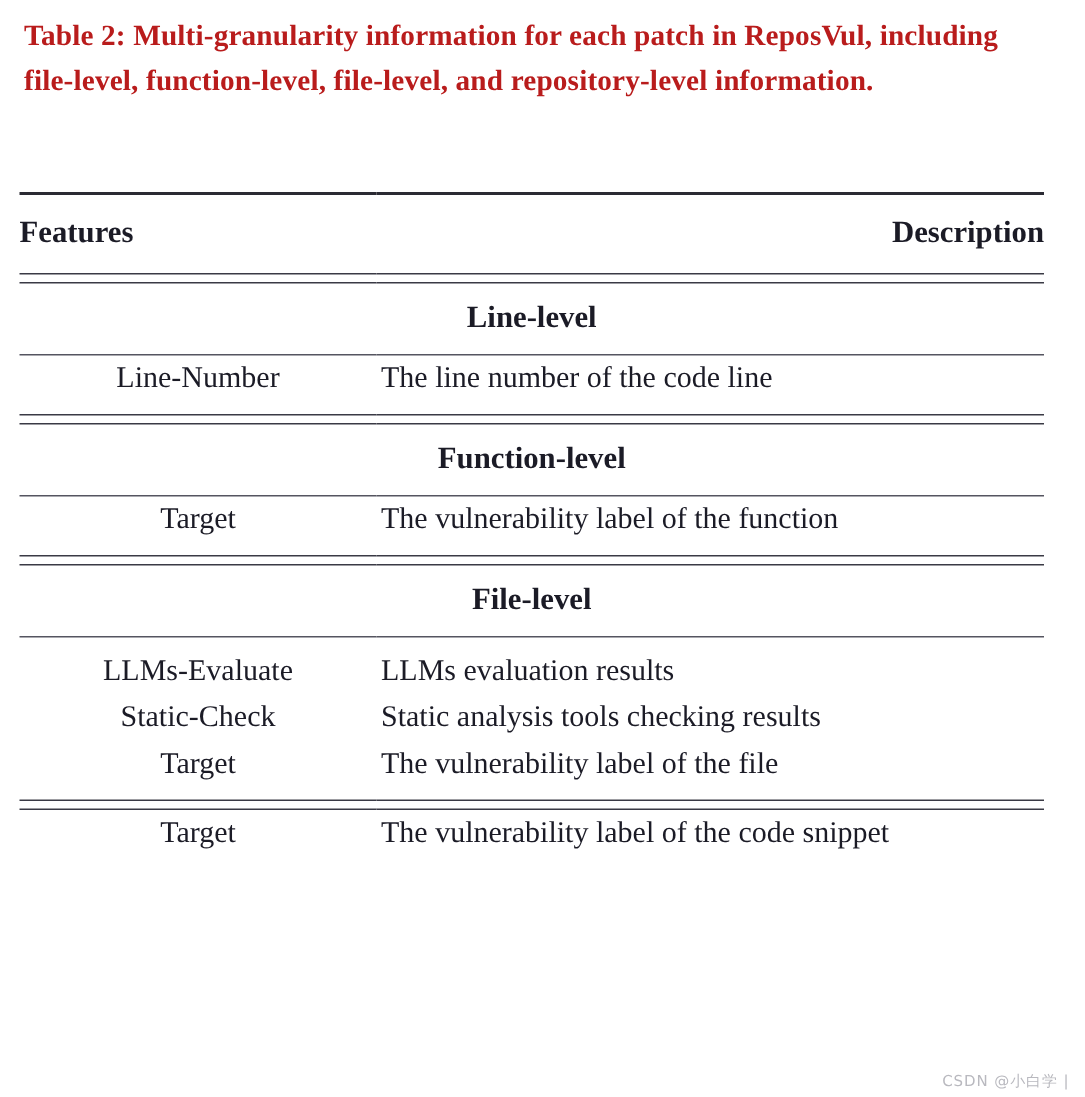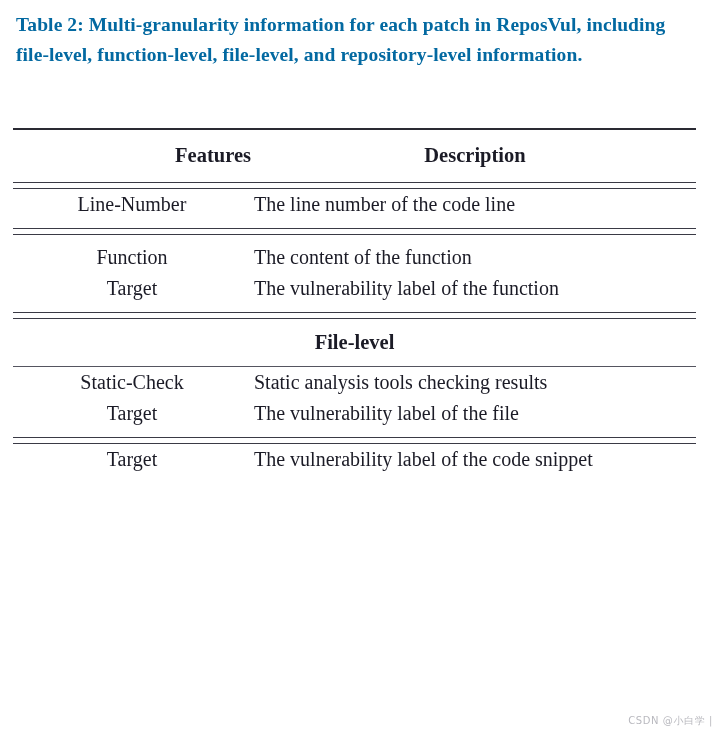--- a/index.html
+++ b/index.html
@@ -17,21 +17,21 @@
   }
 
   
   .caption {
     font-weight: bold;
     font-size: 19.5px;
     line-height: 30px;
     padding: 10px 22px 0 16px;
     letter-spacing: 0.1px;
     text-align: left;
-    color: #0369a1;
+    color: #b91c1c;
   }
 
   
   .table-wrap {
     position: absolute;
     left: 13px;
     top: 128px;
     width: 683px;
   }
 
@@ -60,22 +60,22 @@
     padding-left: 3px !important;
     white-space: nowrap;
   }
 
   
   .hdr td {
     font-weight: bold;
     font-size: 20.5px;
     padding: 11px 0 12px 0;
   }
-  .hdr .cell-feature { text-align: right; }
-  .hdr .cell-desc { text-align: center; padding-left: 3px; }
+  .hdr .cell-feature { text-align: left; }
+  .hdr .cell-desc { text-align: right; padding-left: 3px; }
 
   
   .grp td {
     font-weight: bold;
     font-size: 20.5px;
     text-align: center;
     padding: 9px 0 9px 0;
   }
 
   
@@ -129,53 +129,59 @@
 
       <tr class="hdr">
         <td class="cell-feature">Features</td>
         <td class="cell-desc">Description</td>
       </tr>
 
       <tr class="rule">
         <td class="r-double" colspan="2"></td>
       </tr>
 
+      <tr class="grp">
+        <td colspan="2">Line-level</td>
+      </tr>
       <tr class="rule">
         <td class="r-thin" colspan="2"></td>
       </tr>
       <tr class="row last">
         <td class="cell-feature">Line-Number</td>
         <td class="cell-desc">The line number of the code line</td>
       </tr>
 
       <tr class="rule">
         <td class="r-double" colspan="2"></td>
       </tr>
 
-      <tr class="rule">
-        <td class="r-thin" colspan="2"></td>
-      </tr>
-      <tr class="row first">
-        <td class="cell-feature">Function</td>
-        <td class="cell-desc">The content of the function</td>
+      <tr class="grp">
+        <td colspan="2">Function-level</td>
+      </tr>
+      <tr class="rule">
+        <td class="r-thin" colspan="2"></td>
       </tr>
       <tr class="row last">
         <td class="cell-feature">Target</td>
         <td class="cell-desc">The vulnerability label of the function</td>
       </tr>
 
       <tr class="rule">
         <td class="r-double" colspan="2"></td>
       </tr>
 
       <tr class="grp">
         <td colspan="2">File-level</td>
       </tr>
       <tr class="rule">
         <td class="r-thin" colspan="2"></td>
+      </tr>
+      <tr class="row first">
+        <td class="cell-feature">LLMs-Evaluate</td>
+        <td class="cell-desc">LLMs evaluation results</td>
       </tr>
       <tr class="row">
         <td class="cell-feature">Static-Check</td>
         <td class="cell-desc">Static analysis tools checking results</td>
       </tr>
       <tr class="row last">
         <td class="cell-feature">Target</td>
         <td class="cell-desc">The vulnerability label of the file</td>
       </tr>
 

